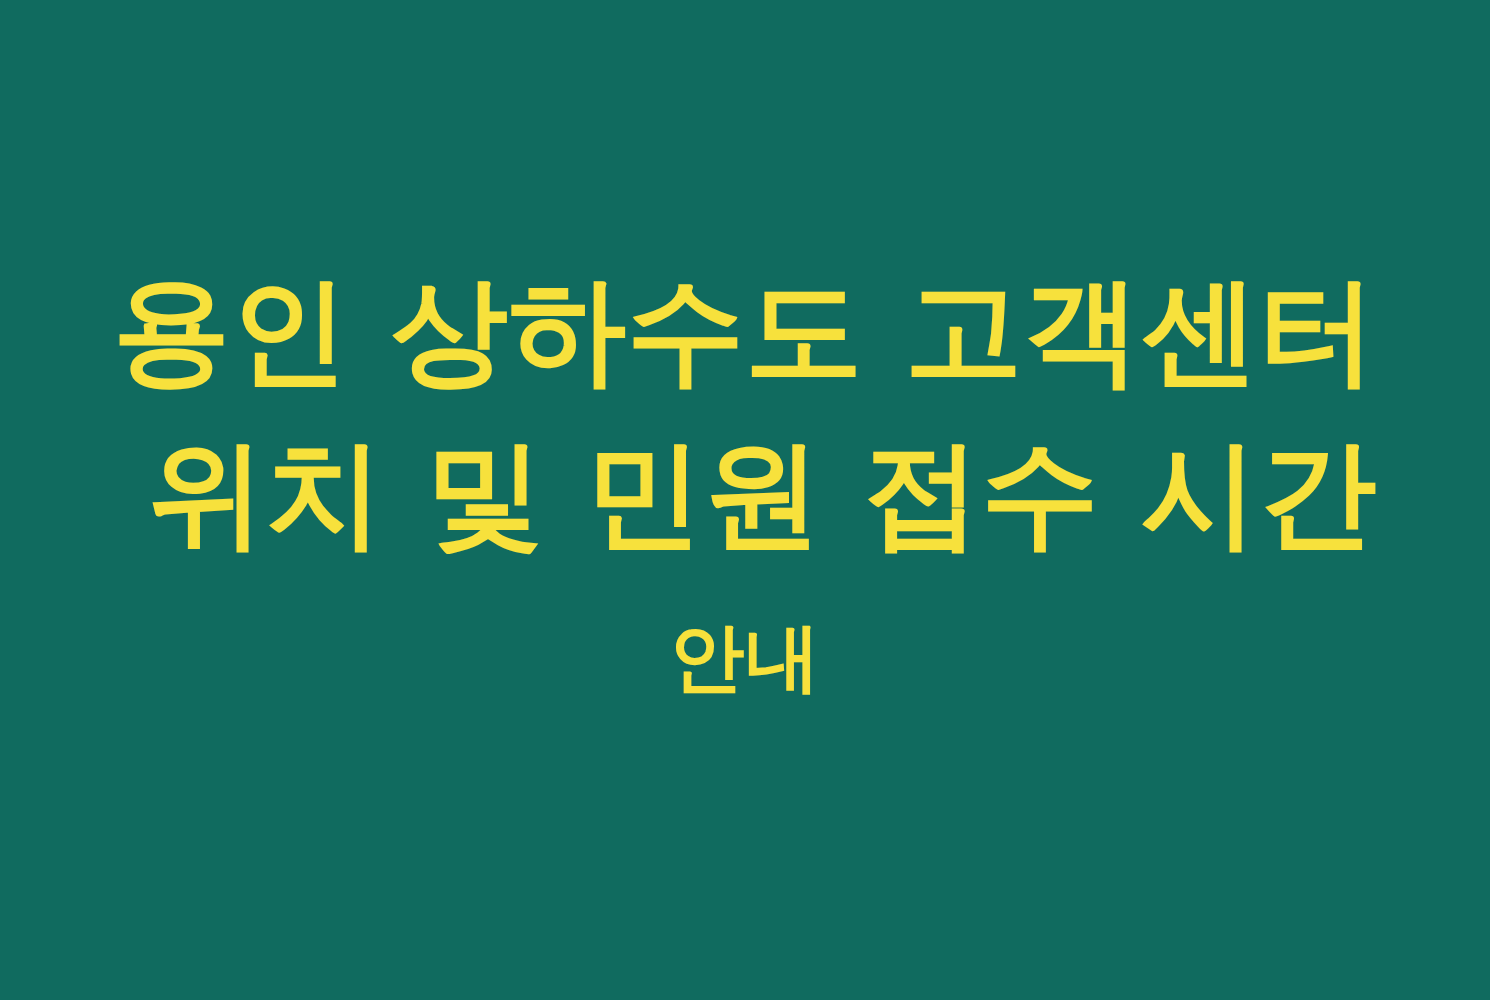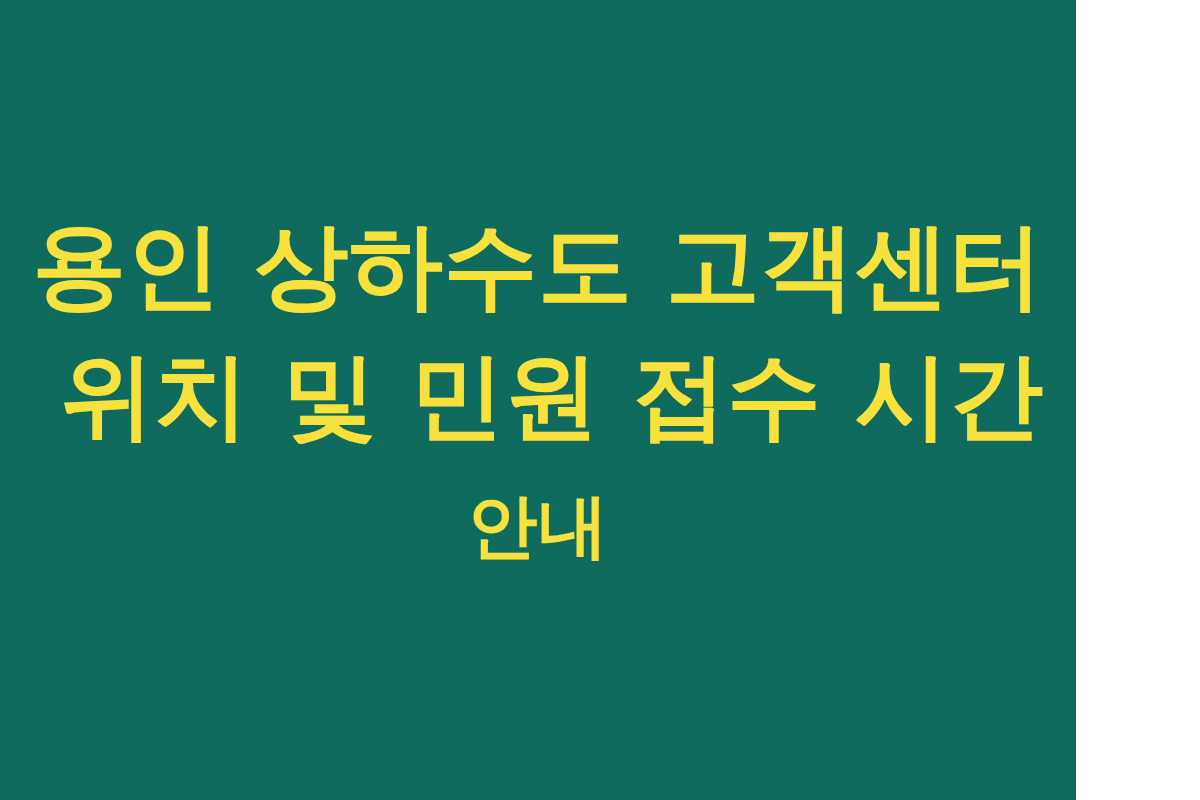--- a/index.html
+++ b/index.html
@@ -10,21 +10,21 @@
   body {
     width: 1200px;
     height: 800px;
     overflow: hidden;
     font-family: "DejaVu Sans", "Liberation Sans", sans-serif;
   }
 
   .card {
     position: relative;
     box-sizing: border-box;
-    width: 1076px;
+    width: 1192px;
     height: 800px;
     background: #106B5F;
     display: flex;
     justify-content: center;
     overflow: hidden;
   }
 
   .title-block {
     width: 1060px;
     text-align: center;
@@ -43,21 +43,21 @@
     font-weight: 700;
     font-size: 96px;
     line-height: 130px;
     letter-spacing: 0.5px;
     white-space: nowrap;
     text-rendering: optimizeLegibility;
   }
 
   .title-line.line-1 { font-size: 94px; }
   .title-line.line-2 { font-size: 94px; margin-left: 28px; }
-  .title-line.line-3 { font-size: 70px; }
+  .title-line.line-3 { font-size: 60px; }
 </style>
 </head>
 <body>
 
 <div class="card" style="background: rgb(16, 107, 95);">
   <div class="title-block">
     <span class="title-line line-1" style="color: rgb(247, 225, 60);">용인 상하수도 고객센터</span>
     <span class="title-line line-2" style="color: rgb(247, 225, 60);">위치 및 민원 접수 시간</span>
     <span class="title-line line-3" style="color: rgb(247, 225, 60);">안내</span>
   </div>

